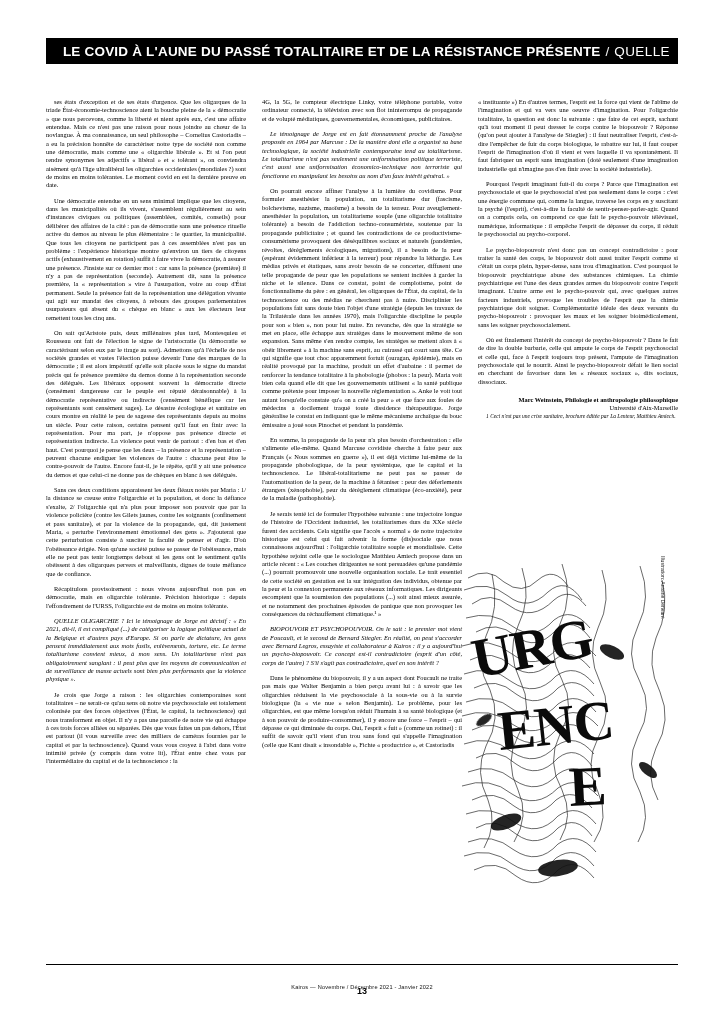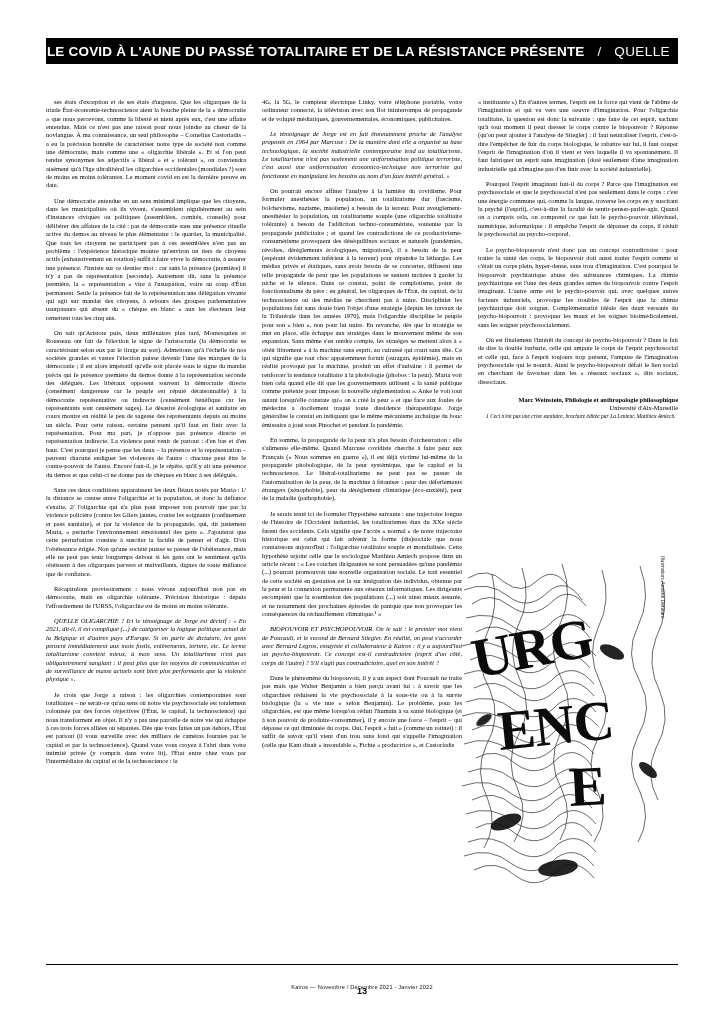--- a/index.html
+++ b/index.html
@@ -32,21 +32,21 @@
     height: 26px;
     background: #000;
   }
   .masthead-inner {
     position: absolute;
     right: 8px;
     top: 0;
     height: 26px;
     display: flex;
     align-items: center;
-    gap: 13px;
+    gap: 5px;
     color: #fff;
   }
   .masthead-title {
     font-family: "Liberation Sans", sans-serif;
     font-weight: bold;
     font-size: 13.5px;
     letter-spacing: 0.2px;
     white-space: nowrap;
   }
   .masthead-sep {

